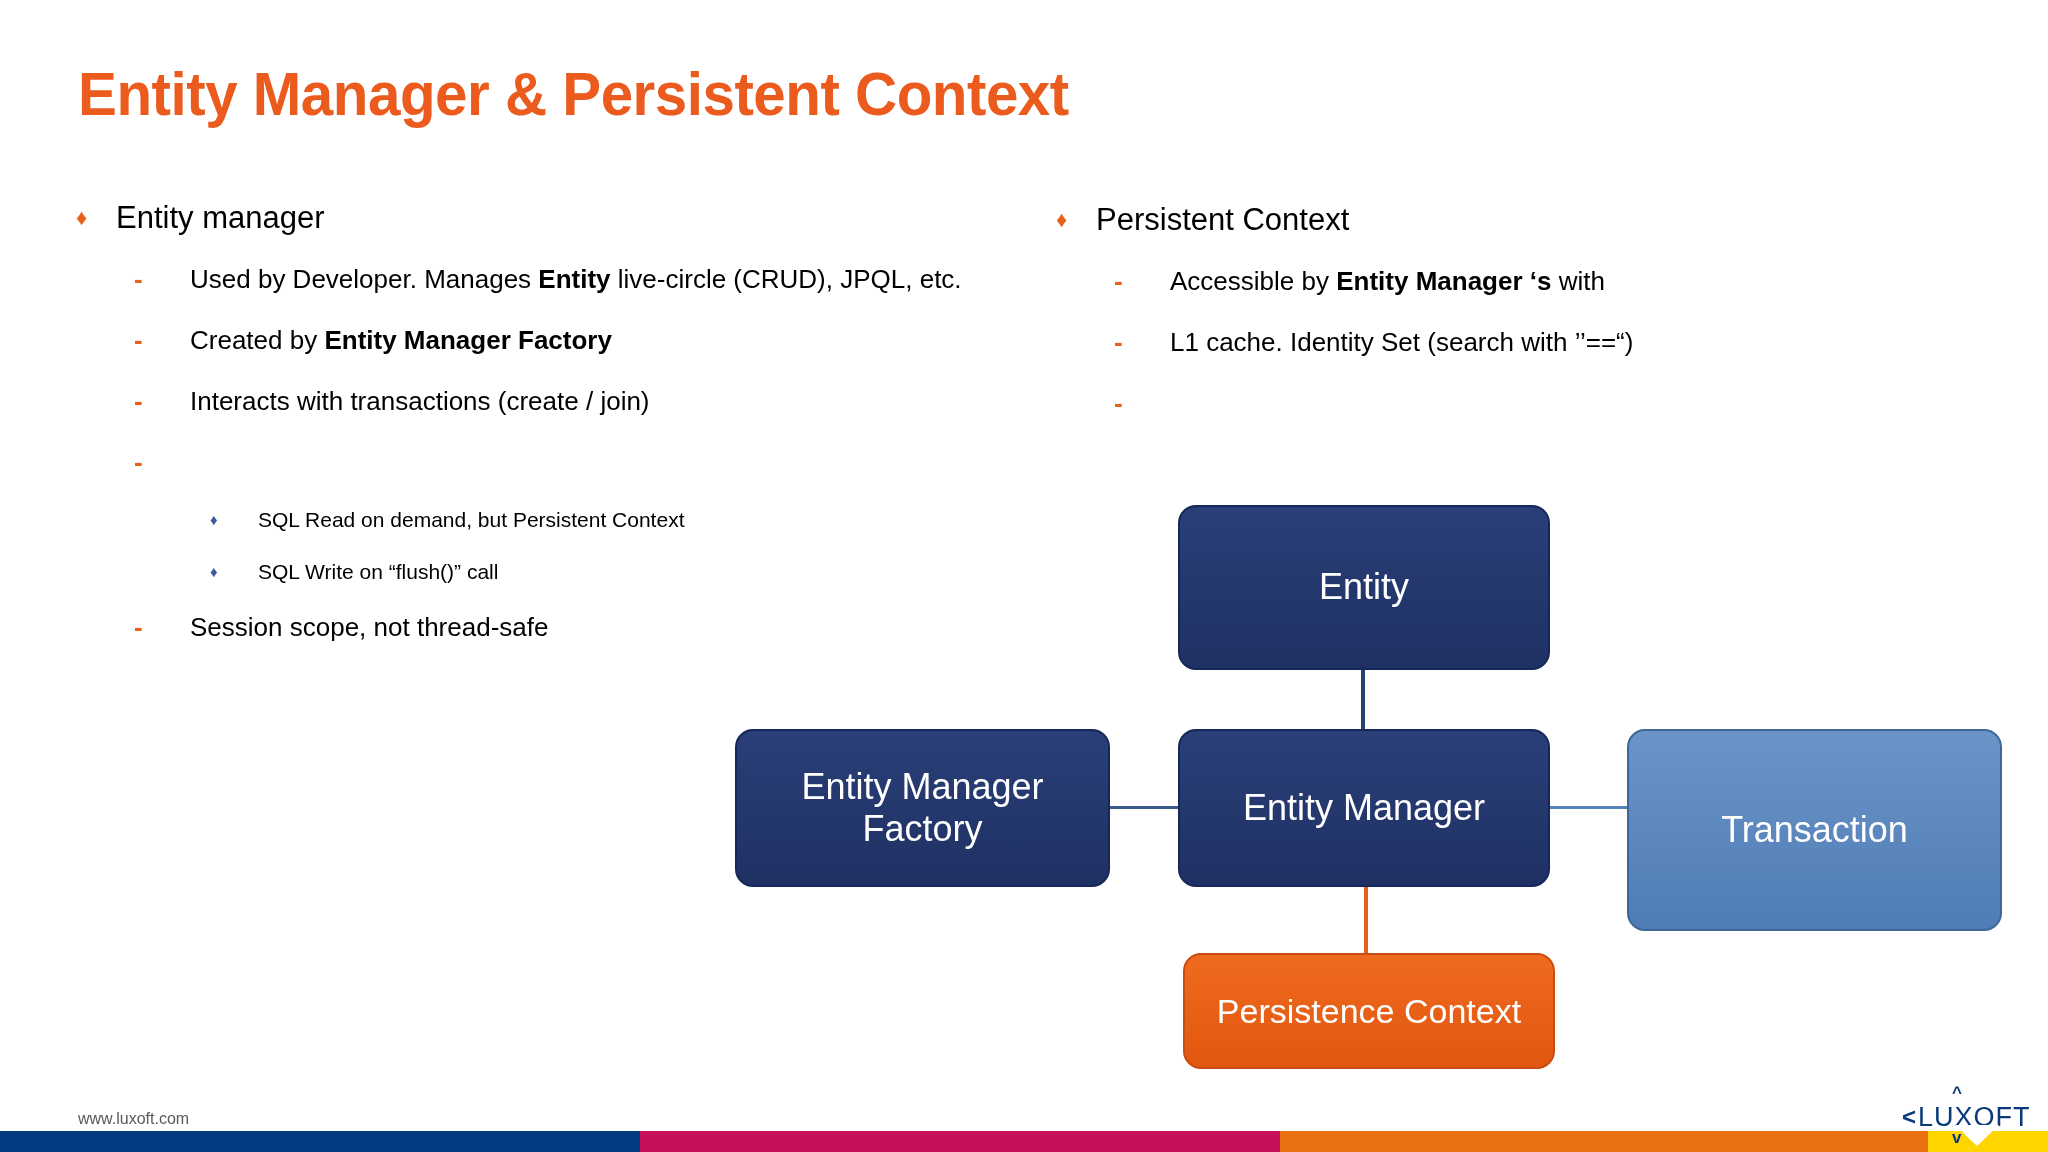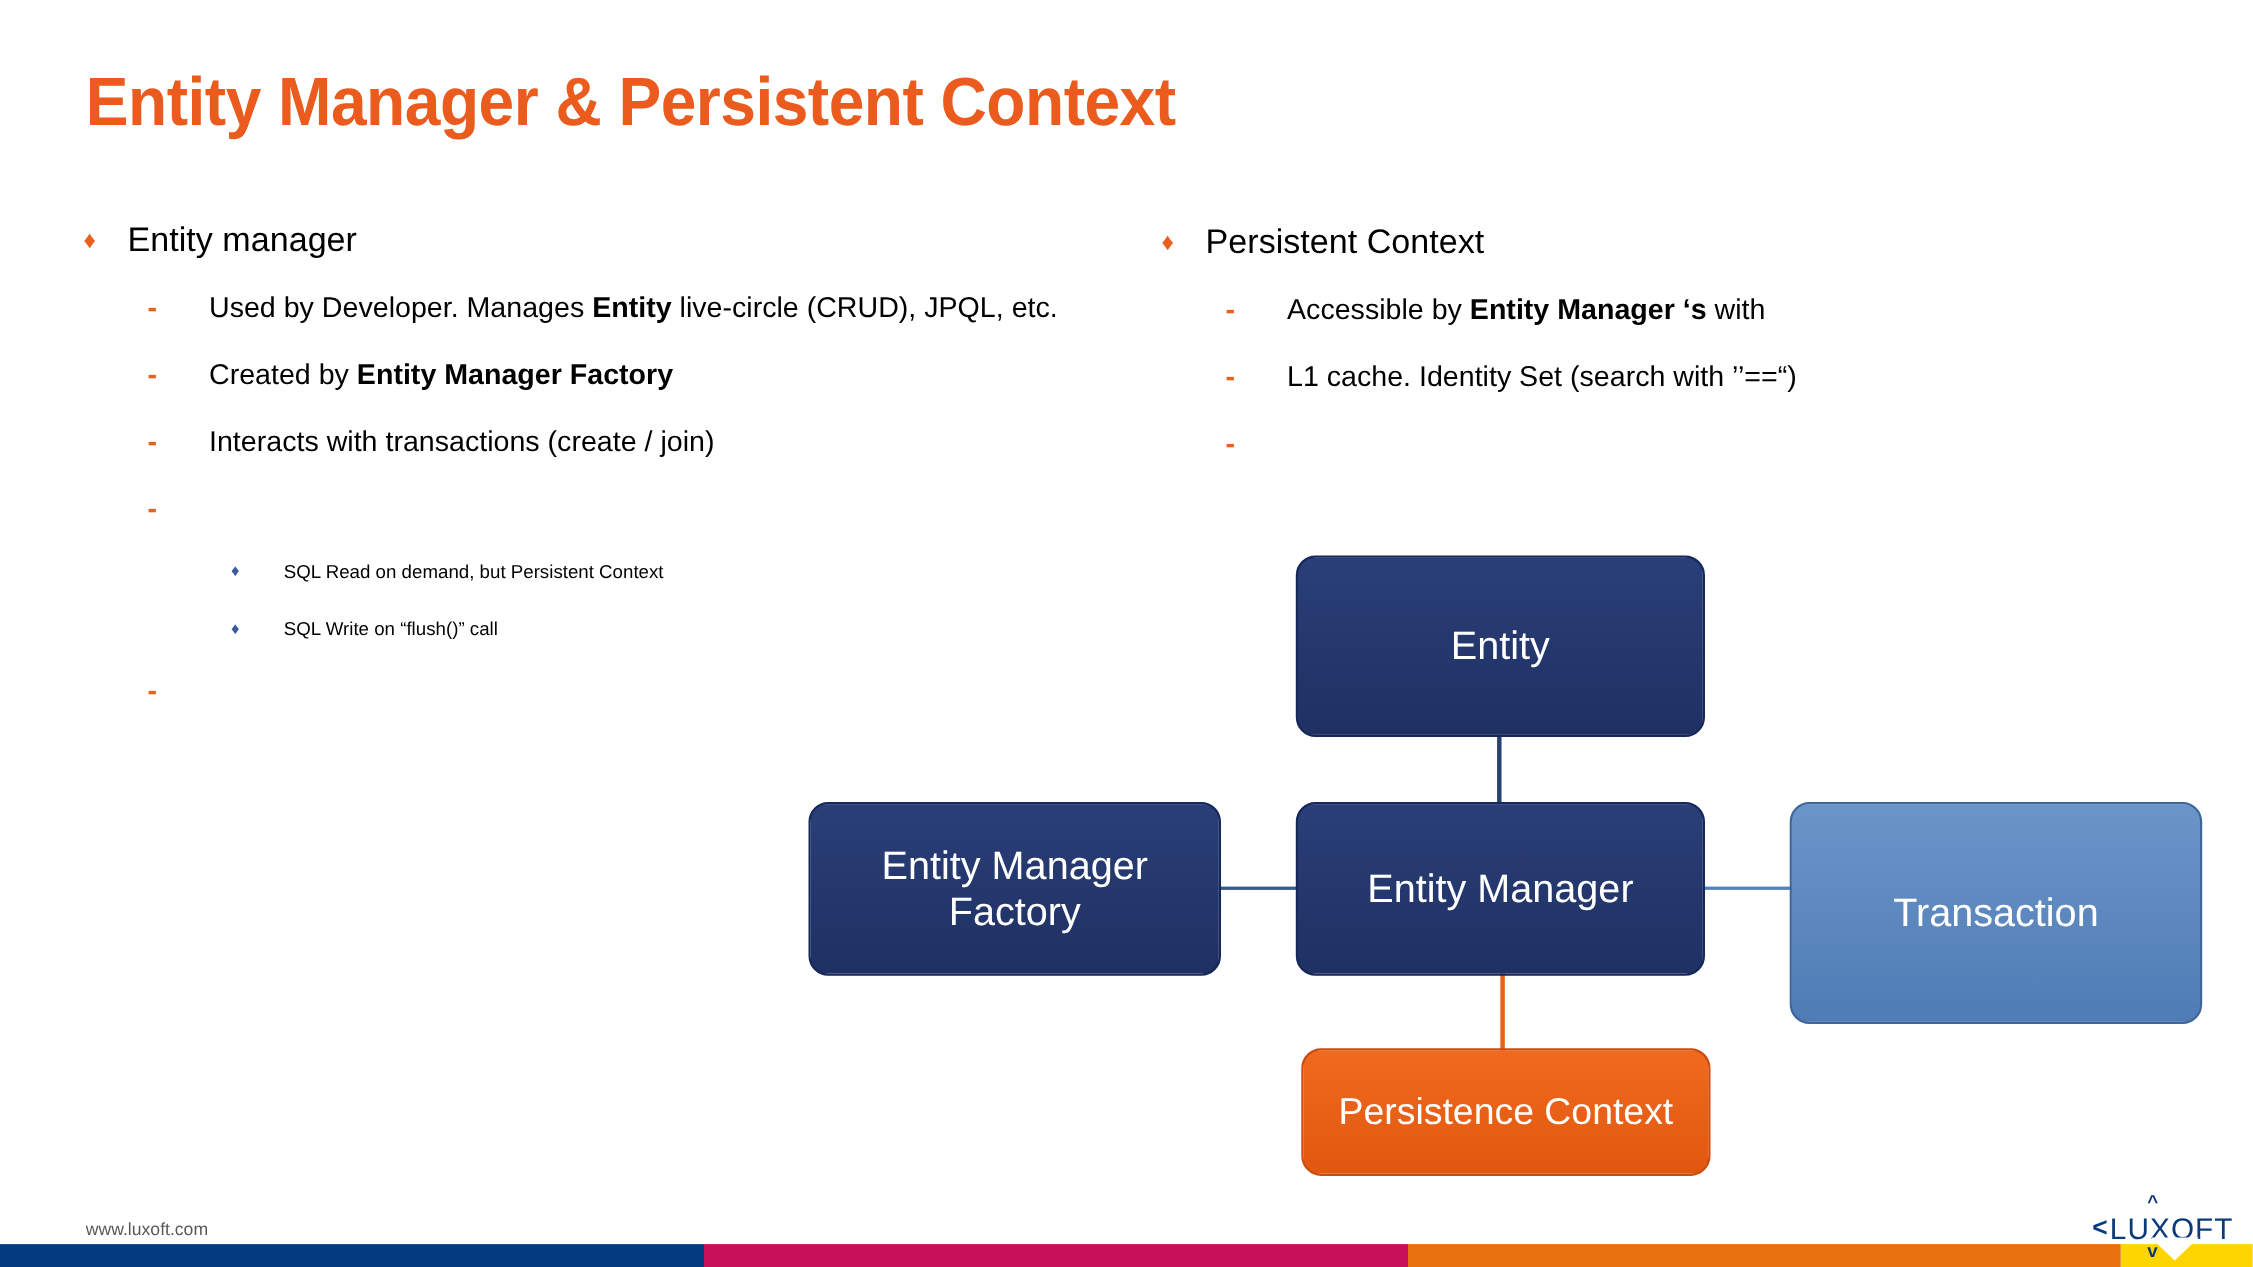--- a/index.html
+++ b/index.html
@@ -90,21 +90,21 @@
     padding-left: 140px;
   }
   .lvl3 .marker {
     width: 48px;
     flex: 0 0 48px;
     color: #3b5a9b;
     font-size: 15px;
     line-height: 28px;
   }
   .lvl3 .txt {
-    font-size: 17px;
+    font-size: 21px;
     line-height: 28px;
     text-align: right;
   }
 
   .b { font-weight: bold; }
 
   
   .diagram {
     position: absolute;
     left: 0;
@@ -249,20 +249,21 @@
       <div class="lvl3">
         <span class="marker">♦</span>
         <span class="txt"><span>SQL Read on demand, but Persistent Context</span></span>
       </div>
       <div class="lvl3">
         <span class="marker">♦</span>
         <span class="txt"><span>SQL Write on “flush()” call</span></span>
       </div>
       <div class="lvl2">
         <span class="marker">-</span>
+        <span class="txt"><span>Session scope, not thread-safe</span></span>
       </div>
     </div>
 </div>
 
 <div class="col-right">
   <div class="lvl1">
     <span class="marker">♦</span>
     <span class="txt">Persistent Context</span>
   </div>
   <div id="right-items">

